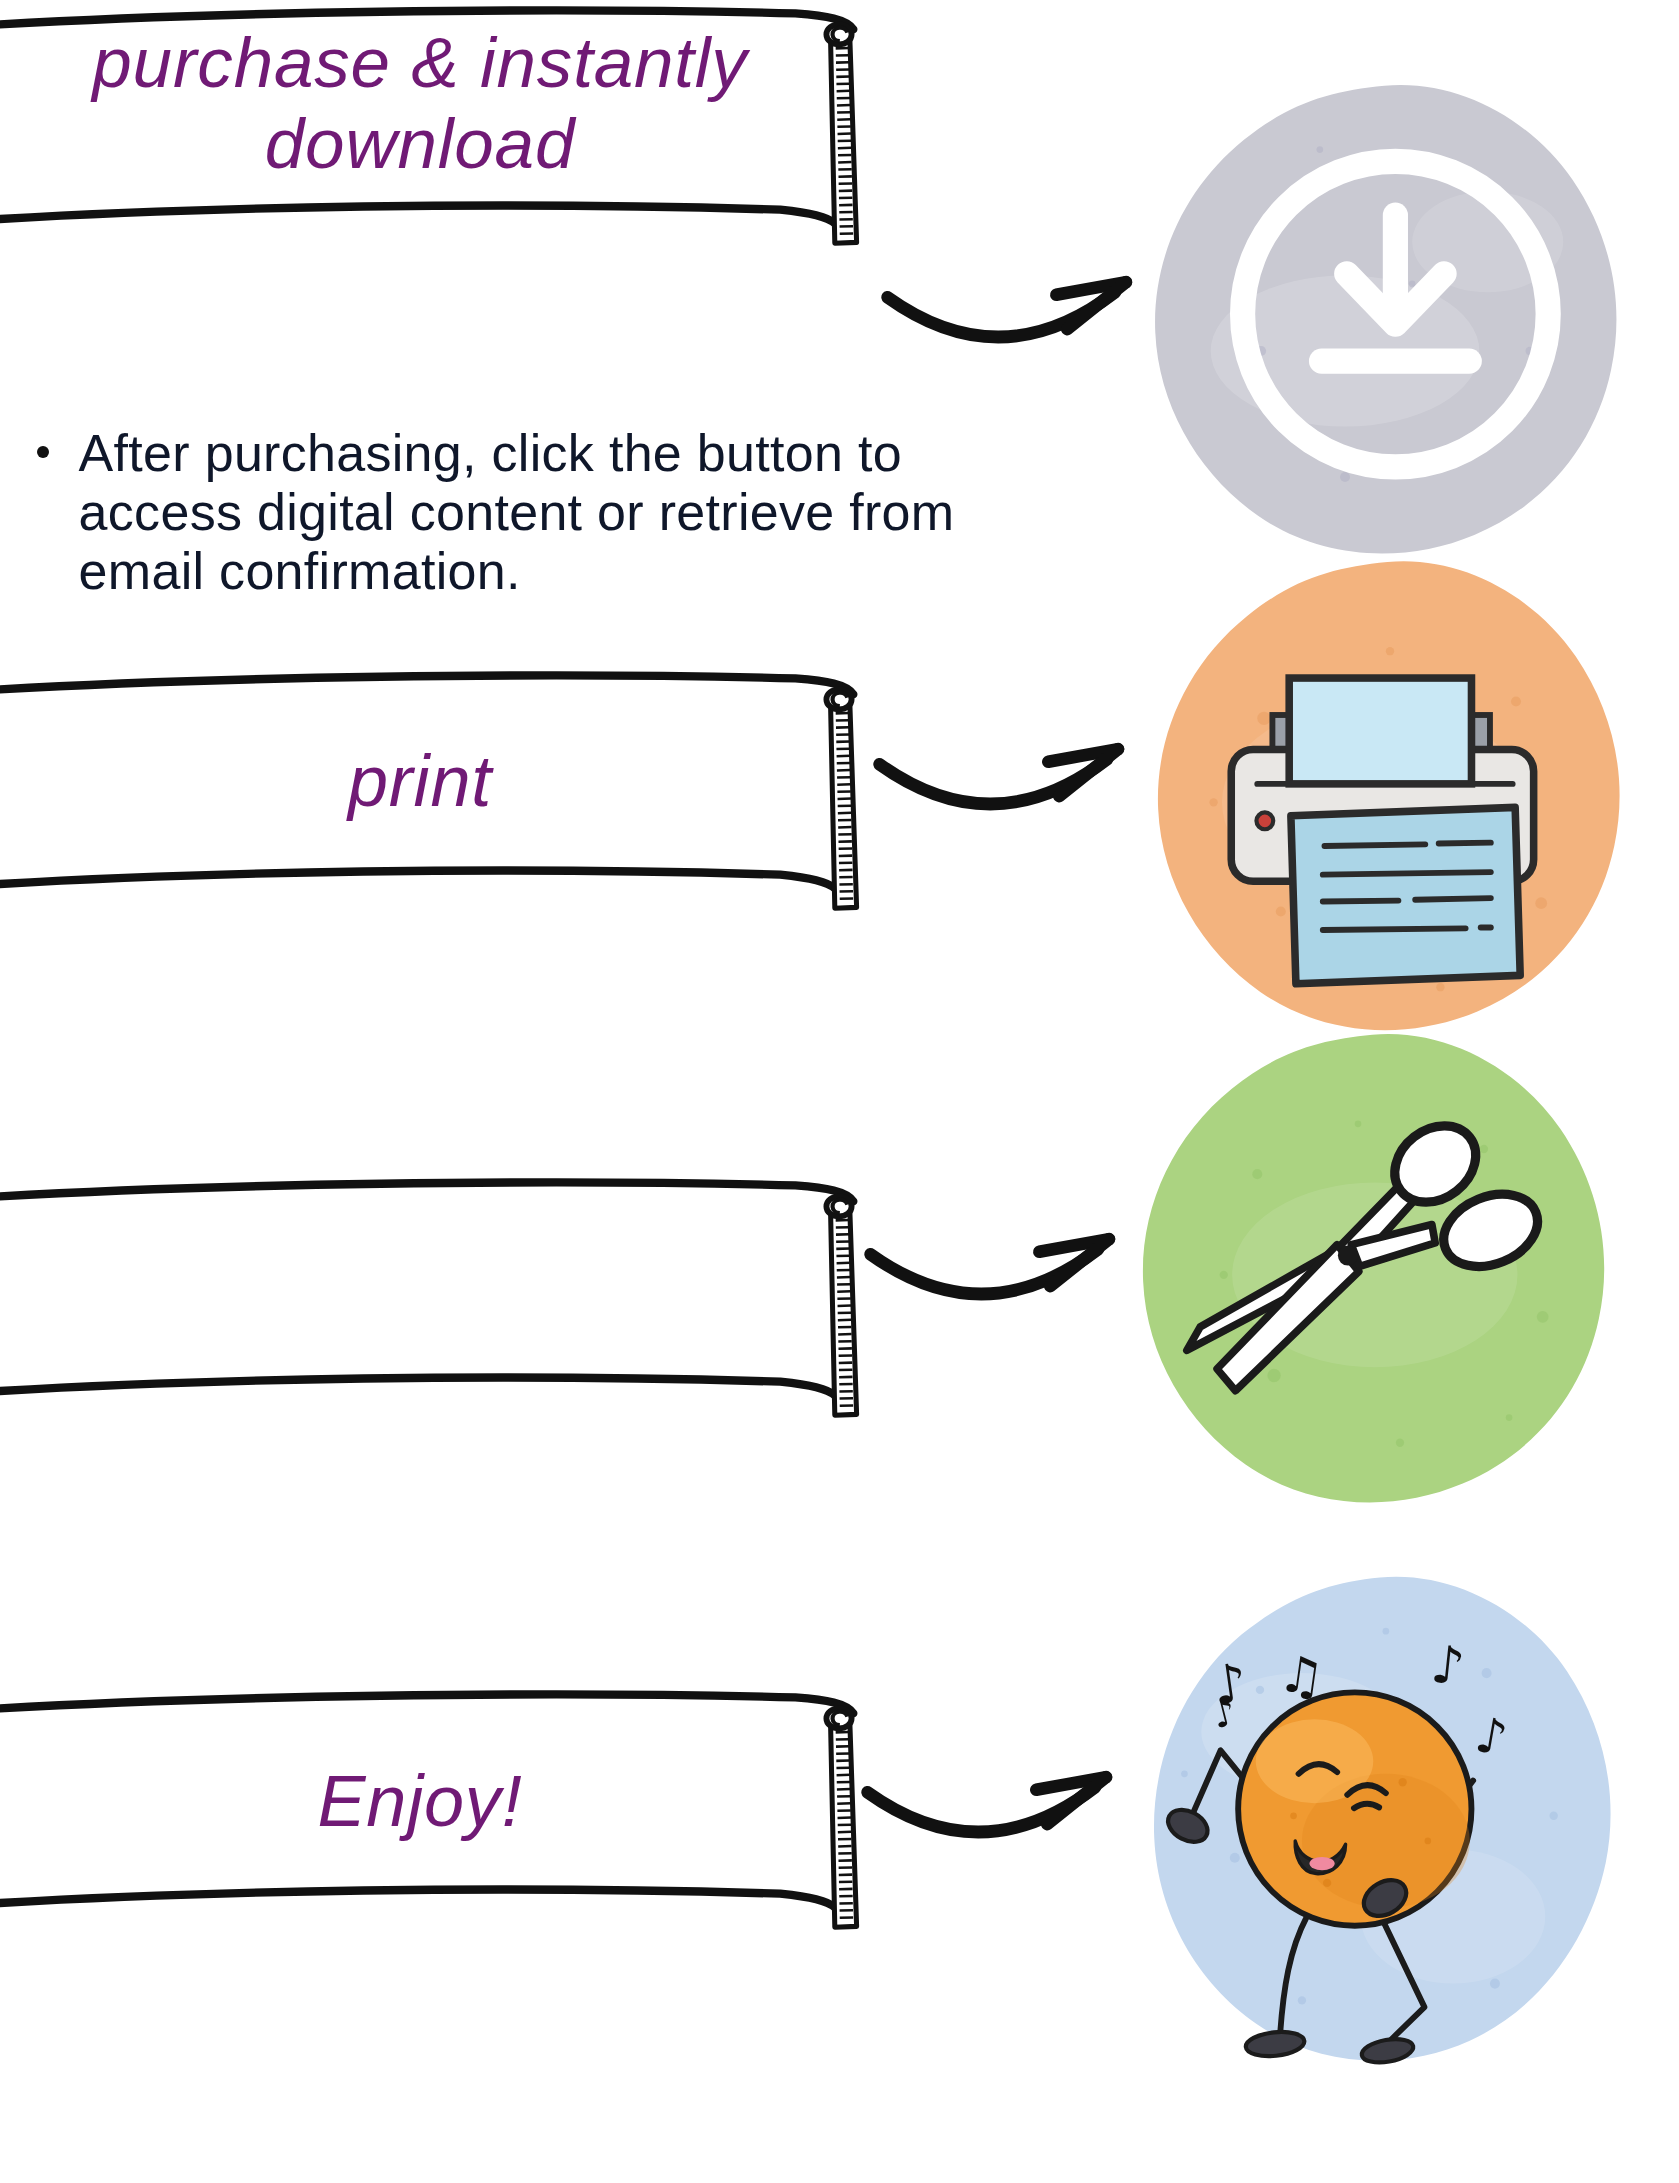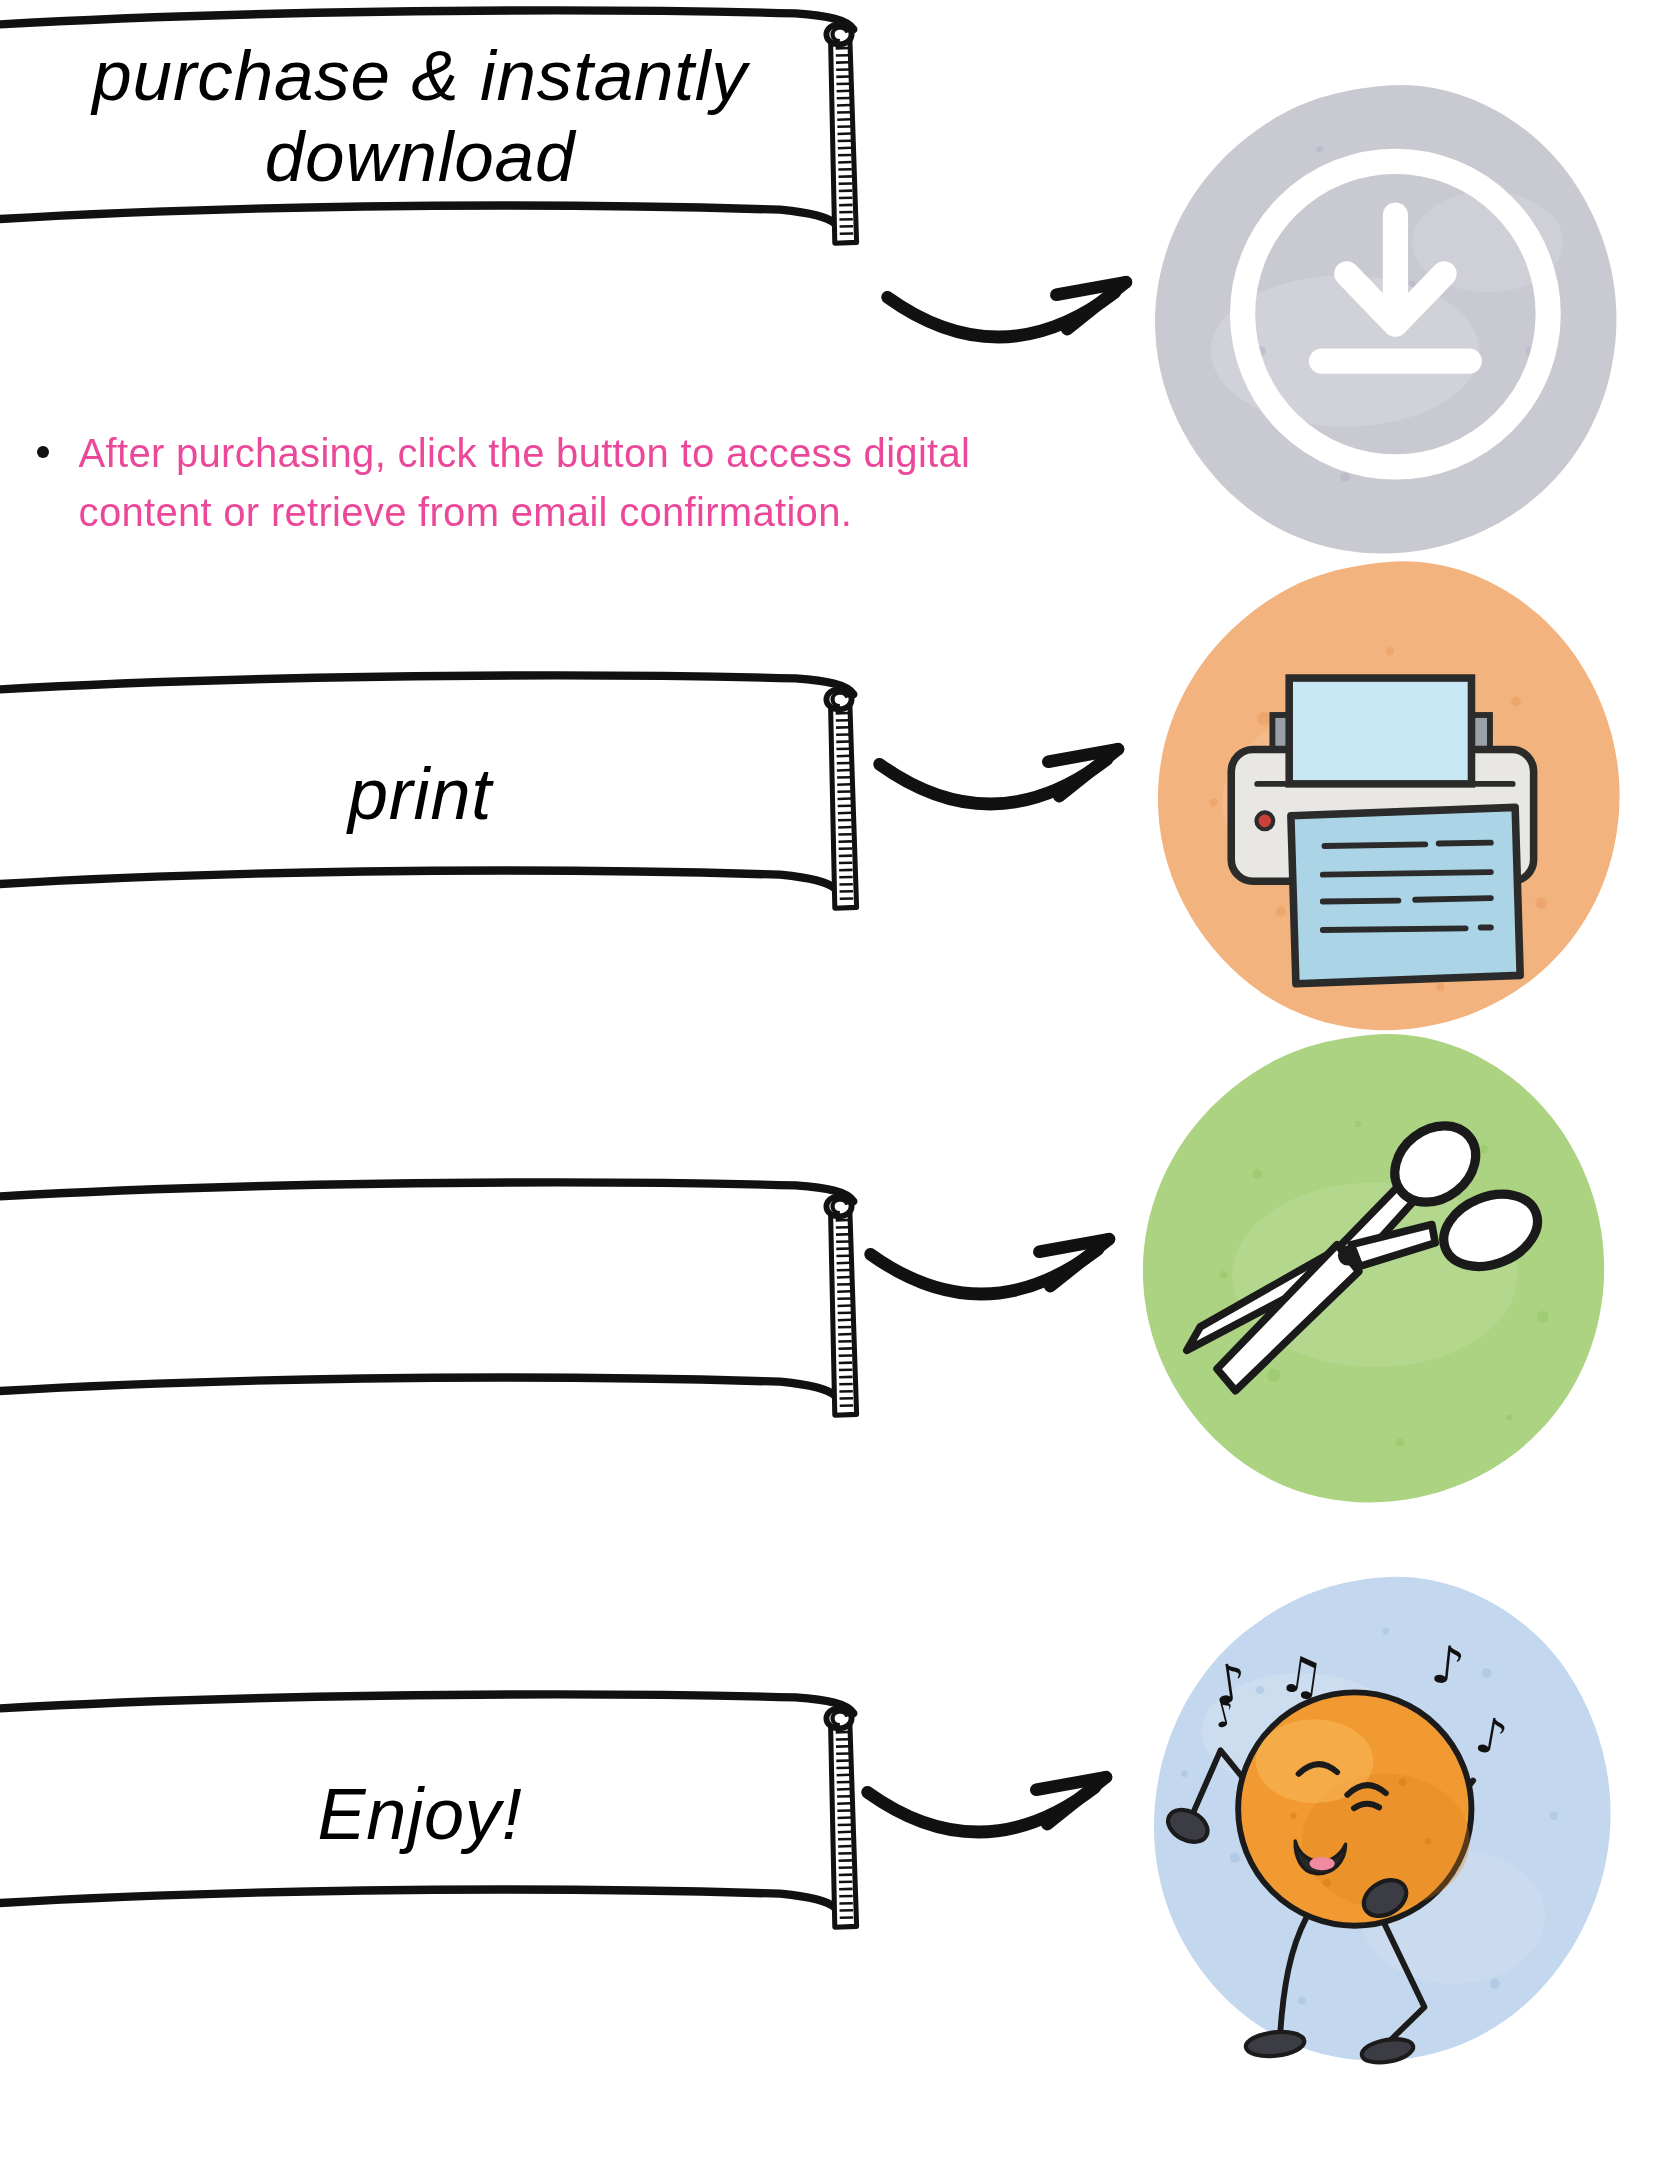--- a/index.html
+++ b/index.html
@@ -3,27 +3,27 @@
 <meta charset="utf-8">
 <style>
   html,body{margin:0;padding:0;background:#ffffff;}
   .page{position:relative;width:1679px;height:2183px;background:#ffffff;overflow:hidden;
         font-family:"Liberation Sans","DejaVu Sans",sans-serif;color:#111;}
   .abs{position:absolute;}
   svg{display:block;overflow:visible;}
   .bd{fill:none;stroke:#111;stroke-width:10;stroke-linecap:round;}
   .as{fill:none;stroke:#111;stroke-width:15;stroke-linecap:round;stroke-linejoin:round;}
   .banner-title{display:flex;align-items:center;justify-content:center;text-align:center;
-        font-style:italic;letter-spacing:0.8px;color:#000000;margin-top:13px;}
+        font-style:italic;letter-spacing:0.8px;color:#701a75;}
   .banner-title .tt{width:773px;}
   .t-two{font-size:71px;line-height:1.13;}
   .t-one{font-size:72px;line-height:1.1;}
   .bullet-row{display:flex;align-items:flex-start;}
   .bullet-dot{flex:0 0 auto;width:11.8px;height:11.8px;border-radius:50%;background:#111;margin:22px 30px 0 11.8px;}
-  .bullet-text{font-size:40px;line-height:59px;letter-spacing:0.3px;color:#ec4899;}
+  .bullet-text{font-size:52px;line-height:59px;letter-spacing:0.3px;color:#0f172a;}
   .limb{fill:none;stroke:#1b1b1b;stroke-width:7;stroke-linecap:round;stroke-linejoin:round;}
   .eye{fill:none;stroke:#1b1b1b;stroke-width:7;stroke-linecap:round;}
   .pline{stroke:#2b2b2b;stroke-width:7;stroke-linecap:round;}
   .note{font-family:"DejaVu Sans",sans-serif;fill:#111;}
 </style>
 </head>
 <body>
 
 <div class="page">
 

